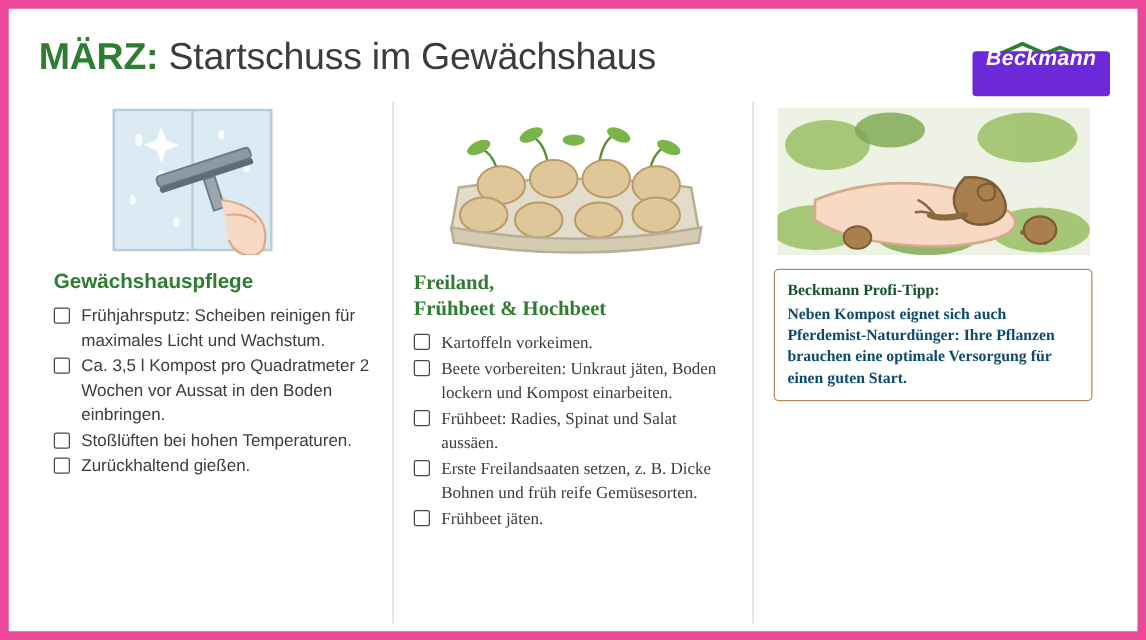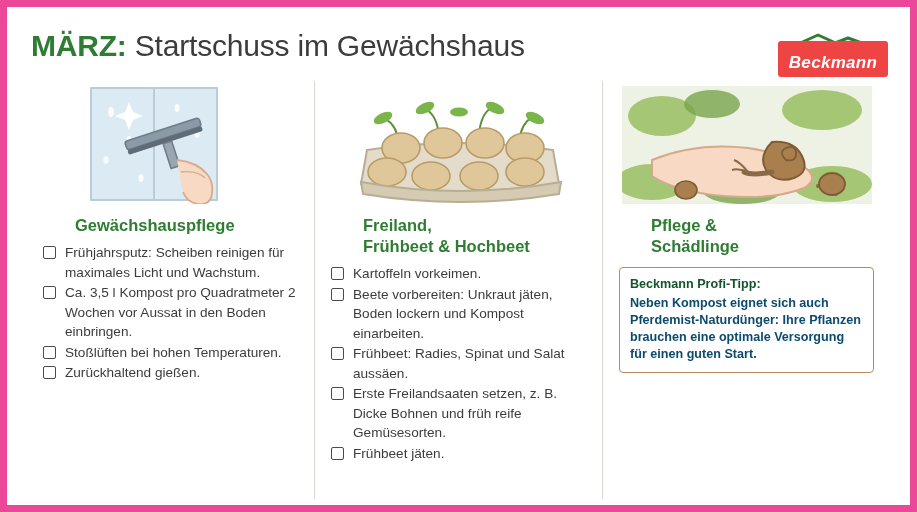--- a/index.html
+++ b/index.html
@@ -52,27 +52,27 @@
     top: 26px;
     width: 110px;
     height: 48px;
   }
   .logo-badge {
     position: absolute;
     left: 0;
     top: 8px;
     width: 110px;
     height: 36px;
-    background: #ef4444;
+    background: #6d28d9;
     border-radius: 3px;
     display: flex;
     align-items: flex-end;
     justify-content: center;
     box-sizing: border-box;
-    padding-bottom: 4px;
+    padding-bottom: 20px;
   }
   .logo-text {
     color: #ffffff;
     font-size: 17px;
     font-weight: bold;
     font-style: italic;
     letter-spacing: 0.3px;
   }
   .logo-roof {
     position: absolute;
@@ -91,39 +91,39 @@
     box-sizing: border-box;
   }
   .col {
     position: relative;
     flex: 1 1 0;
     padding: 0 16px;
     box-sizing: border-box;
   }
   .col + .col {
     border-left: 1px solid #d8d8d2;
+    font-family: Liberation Serif, serif;
   }
 
   .illu {
     height: 120px;
     margin-top: 4px;
     display: flex;
     align-items: center;
     justify-content: center;
   }
   .illu svg { display: block; }
 
   .col-title {
     color: #2e7d32;
     font-size: 16.5px;
     font-weight: bold;
     line-height: 21px;
     margin-top: 10px;
     margin-bottom: 7px;
-    margin-left: 32px;
   }
 
   ul.checklist {
     list-style: none;
     margin: 0;
     padding: 0;
   }
   ul.checklist li {
     position: relative;
     padding-left: 22px;
@@ -318,24 +318,20 @@
           <path d="M164 74 q-8 -8 0 -12 q10 -4 10 6 q0 8 -10 6 z" fill="none" stroke="#7e5c36" stroke-width="1.8"></path>
           <path d="M150 86 q-20 4 -28 0" fill="none" stroke="#8a6a45" stroke-width="5" stroke-linecap="round"></path>
           <path d="M126 86 q-8 -10 -14 -12" fill="none" stroke="#8a6a45" stroke-width="2"></path>
           <path d="M126 86 q-10 -4 -16 -2" fill="none" stroke="#8a6a45" stroke-width="2"></path>
           <path d="M196 100 q14 -2 18 8" fill="none" stroke="#8a6a45" stroke-width="4" stroke-linecap="round"></path>
           <ellipse cx="210" cy="98" rx="13" ry="11" fill="#a97f4e" stroke="#7e5c36" stroke-width="1.8"></ellipse>
           <ellipse cx="64" cy="104" rx="11" ry="9" fill="#a97f4e" stroke="#7e5c36" stroke-width="1.6"></ellipse>
         </svg>
       </div>
 
-      <div class="col-title">
-        <div>Pflege &amp;</div>
-        <div>Schädlinge</div>
-      </div>
 
       <ul class="checklist">
       </ul>
 
       <div class="tipbox">
         <div class="tip-title">Beckmann Profi-Tipp:</div>
         <div class="tip-body">Neben Kompost eignet sich auch Pferdemist-Naturdünger: Ihre Pflanzen brauchen eine optimale Versorgung für einen guten Start.</div>
       </div>
     </div>
 

